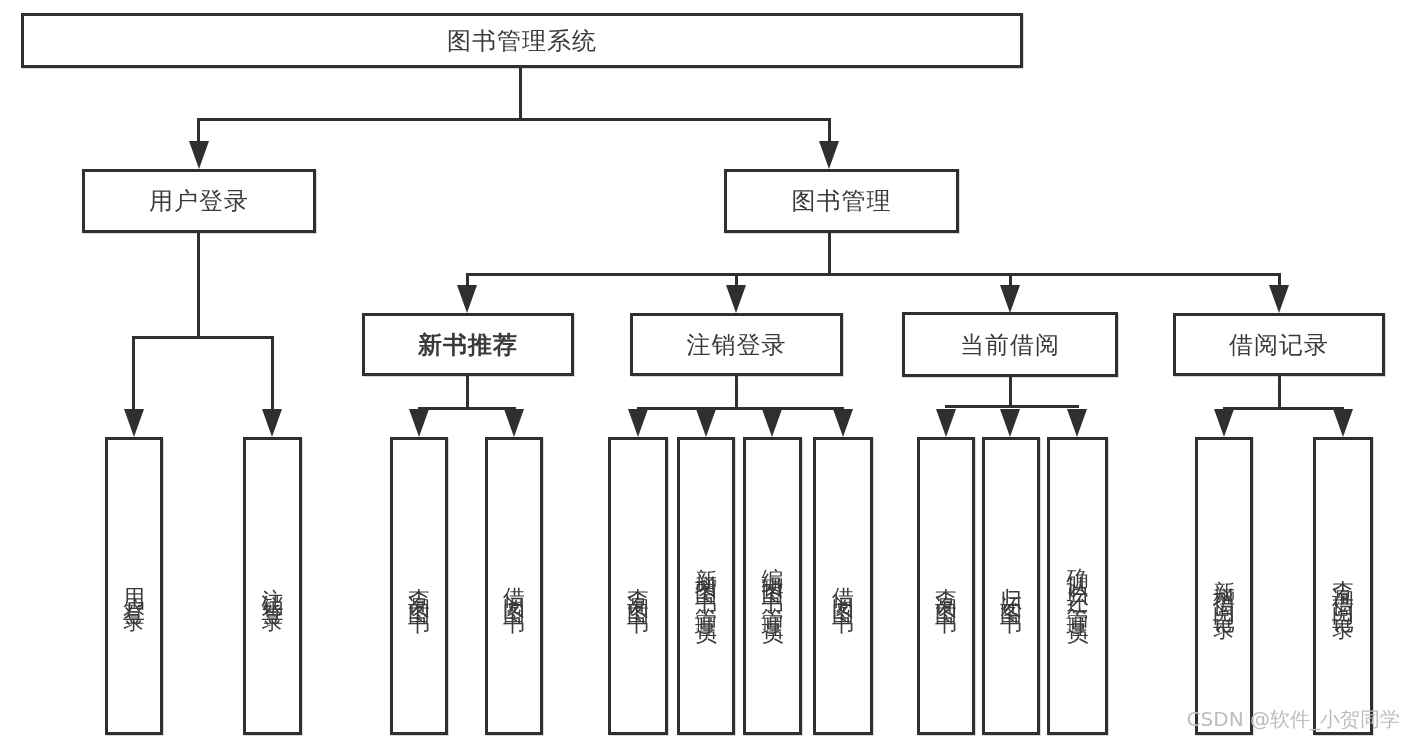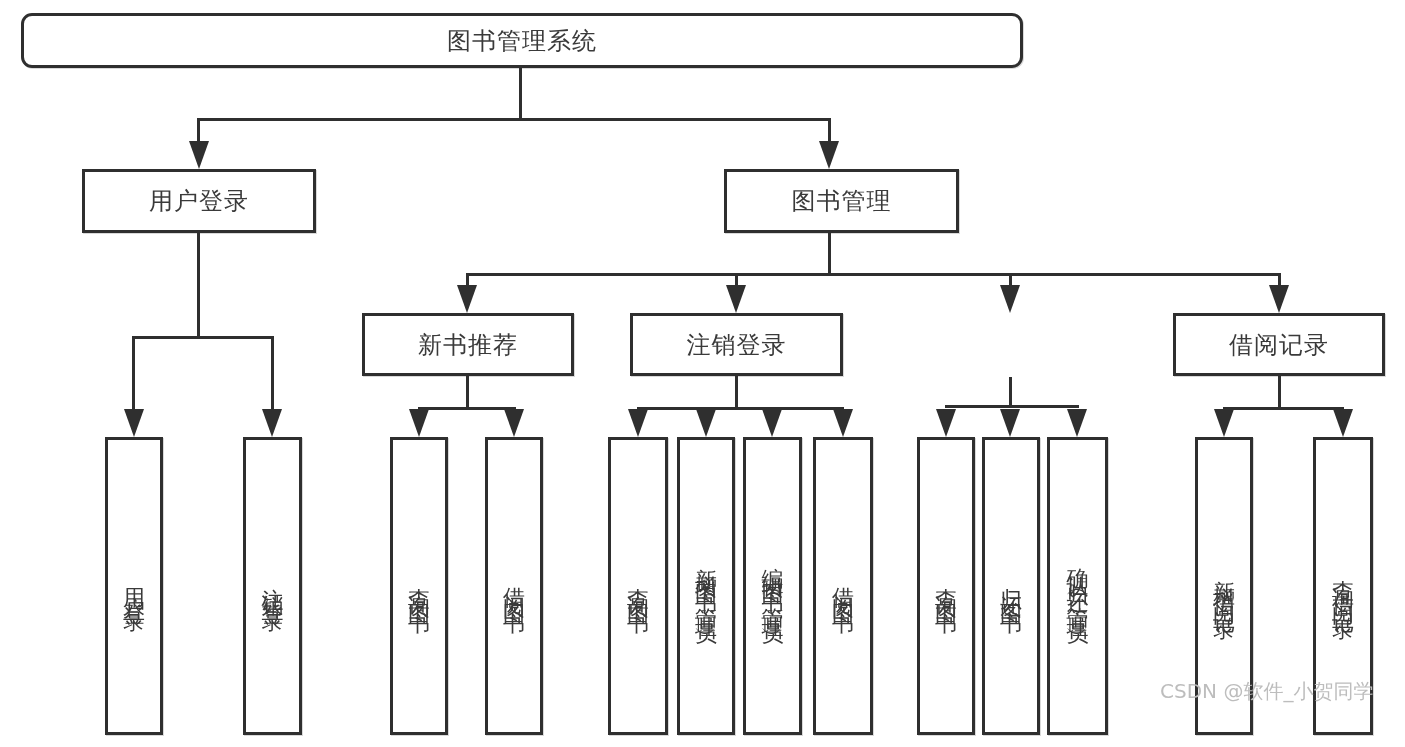--- a/index.html
+++ b/index.html
@@ -43,32 +43,33 @@
   .vline{position:absolute;width:3px;background:var(--line);}
   .hline{position:absolute;height:3px;background:var(--line);}
   .arrow{
     position:absolute;width:0;height:0;
     border-left:10px solid transparent;
     border-right:10px solid transparent;
     border-top:28px solid var(--line);
   }
   #watermark{
     position:absolute;
-    left:1160px;top:678px;width:240px;
+    left:1160px;top:706px;width:240px;
     font-size:20px;
     color:#bdbdbd;
     white-space:nowrap;
+    text-align:right;
   }
 </style>
 </head>
 <body>
 
 <div id="stage">
 
-  <div class="box" style="left:21px;top:13px;width:1002px;height:55px;border-radius:11px;">
+  <div class="box" style="left:21px;top:13px;width:1002px;height:55px;">
     <span>图书管理系统</span>
   </div>
 
   <div class="vline" style="left:519px;top:68px;height:53px;"></div>
   <div class="hline" style="left:197px;top:118px;width:634px;"></div>
   <div class="vline" style="left:197px;top:118px;height:28px;"></div>
   <div class="arrow" style="left:189px;top:141px;"></div>
   <div class="vline" style="left:828px;top:118px;height:28px;"></div>
   <div class="arrow" style="left:819px;top:141px;"></div>
 
@@ -90,25 +91,28 @@
   <div class="hline" style="left:466px;top:273px;width:815px;"></div>
   <div class="vline" style="left:466px;top:273px;height:16px;"></div>
   <div class="arrow" style="left:457px;top:285px;"></div>
   <div class="vline" style="left:735px;top:273px;height:16px;"></div>
   <div class="arrow" style="left:726px;top:285px;"></div>
   <div class="vline" style="left:1009px;top:273px;height:16px;"></div>
   <div class="arrow" style="left:1000px;top:285px;"></div>
   <div class="vline" style="left:1278px;top:273px;height:16px;"></div>
   <div class="arrow" style="left:1269px;top:285px;"></div>
 
-  <div class="box" style="left:362px;top:313px;width:212px;height:63px;">
+  <div class="box" style="left:362px;top:313px;width:212px;height:63px;font-weight:bold;">
     <span>新书推荐</span>
   </div>
   <div class="box" style="left:630px;top:313px;width:213px;height:63px;">
     <span>注销登录</span>
+  </div>
+  <div class="box" style="left:902px;top:312px;width:216px;height:65px;">
+    <span>当前借阅</span>
   </div>
   <div class="box" style="left:1173px;top:313px;width:212px;height:63px;">
     <span>借阅记录</span>
   </div>
 
   <div class="vline" style="left:466px;top:376px;height:34px;"></div>
   <div class="hline" style="left:418px;top:407px;width:98px;"></div>
   <div class="arrow" style="left:409px;top:409px;"></div>
   <div class="arrow" style="left:504px;top:409px;"></div>
 

